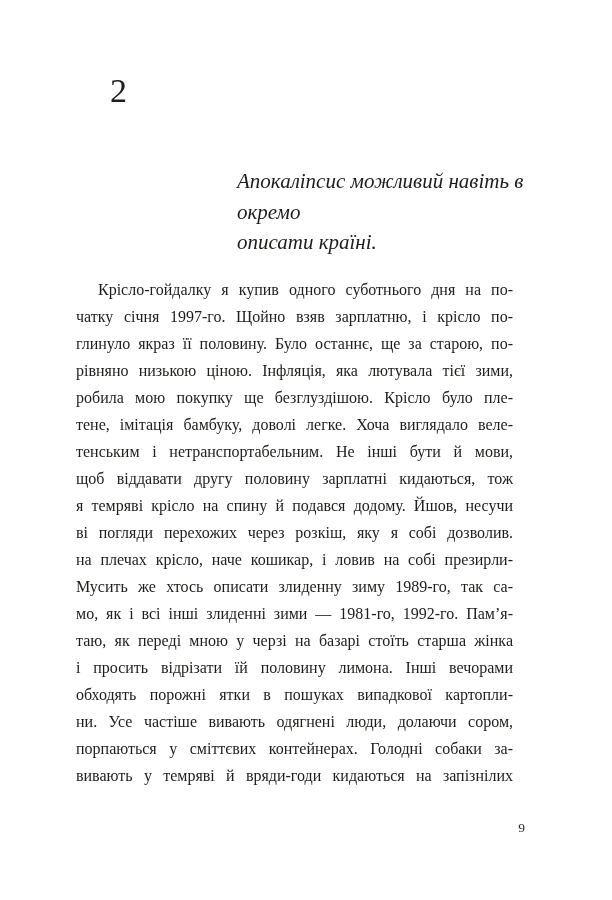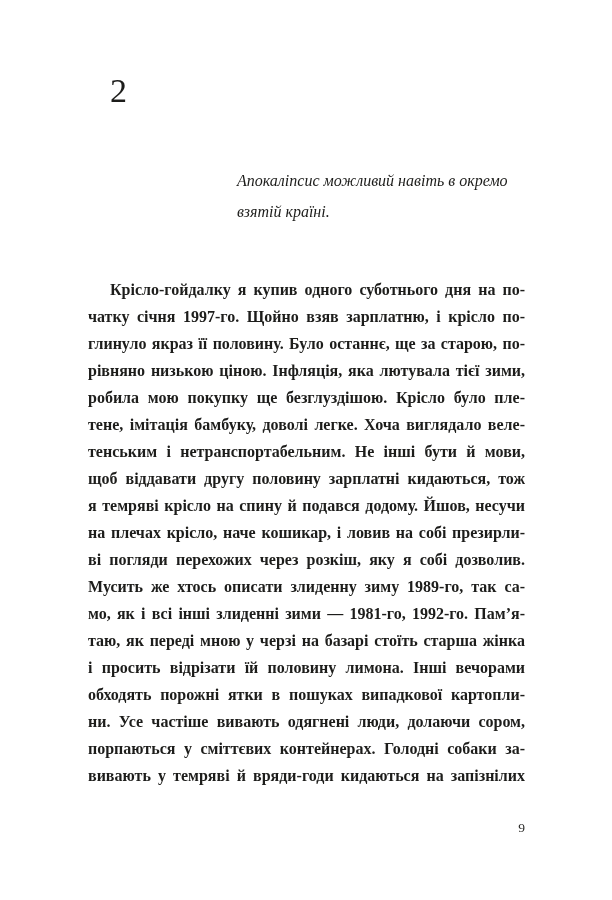--- a/index.html
+++ b/index.html
@@ -23,32 +23,31 @@
       font-size: 34px;
       line-height: 1.1;
       font-weight: 400;
     }
     .epigraph {
       position: absolute;
       left: 237px;
       top: 166px;
       width: 300px;
       font-style: italic;
-      font-size: 16px;
+      font-size: 21px;
       line-height: 30.5px;
       text-align: left;
     }
     .body-text {
       position: absolute;
-      left: 88px;
+      left: 76px;
       top: 276px;
       width: 437px;
       font-size: 16px;
       line-height: 27px;
-      font-weight: bold;
     }
     .line {
       text-align: justify;
       text-align-last: justify;
       -moz-text-align-last: justify;
       height: 27px;
       overflow: hidden;
     }
     .line.indent {
       padding-left: 22px;
@@ -65,35 +64,35 @@
   </style>
 </head>
 <body>
 
 <div class="page">
 
   <div class="chapter-number">2</div>
 
   <div class="epigraph">
     <div class="epigraph-line">Апокаліпсис можливий навіть в окремо</div>
-    <div class="epigraph-line">взятій країні.</div>
+    <div class="epigraph-line">описати країні.</div>
   </div>
 
   <div class="body-text">
     <div class="line indent">Крісло-гойдалку я купив одного суботнього дня на по-</div>
     <div class="line">чатку січня 1997-го. Щойно взяв зарплатню, і крісло по-</div>
     <div class="line">глинуло якраз її половину. Було останнє, ще за старою, по-</div>
     <div class="line">рівняно низькою ціною. Інфляція, яка лютувала тієї зими,</div>
     <div class="line">робила мою покупку ще безглуздішою. Крісло було пле-</div>
     <div class="line">тене, імітація бамбуку, доволі легке. Хоча виглядало веле-</div>
     <div class="line">тенським і нетранспортабельним. Не інші бути й мови,</div>
     <div class="line">щоб віддавати другу половину зарплатні кидаються, тож</div>
     <div class="line">я темряві крісло на спину й подався додому. Йшов, несучи</div>
+    <div class="line">ві погляди перехожих через розкіш, яку я собі дозволив.</div>
     <div class="line">на плечах крісло, наче кошикар, і ловив на собі презирли-</div>
-    <div class="line">ві погляди перехожих через розкіш, яку я собі дозволив.</div>
     <div class="line">Мусить же хтось описати злиденну зиму 1989-го, так са-</div>
     <div class="line">мо, як і всі інші злиденні зими — 1981-го, 1992-го. Пам’я-</div>
     <div class="line">таю, як переді мною у черзі на базарі стоїть старша жінка</div>
     <div class="line">і просить відрізати їй половину лимона. Інші вечорами</div>
     <div class="line">обходять порожні ятки в пошуках випадкової картопли-</div>
     <div class="line">ни. Усе частіше вивають одягнені люди, долаючи сором,</div>
     <div class="line">порпаються у сміттєвих контейнерах. Голодні собаки за-</div>
     <div class="line">вивають у темряві й вряди-годи кидаються на запізнілих</div>
   </div>
 

